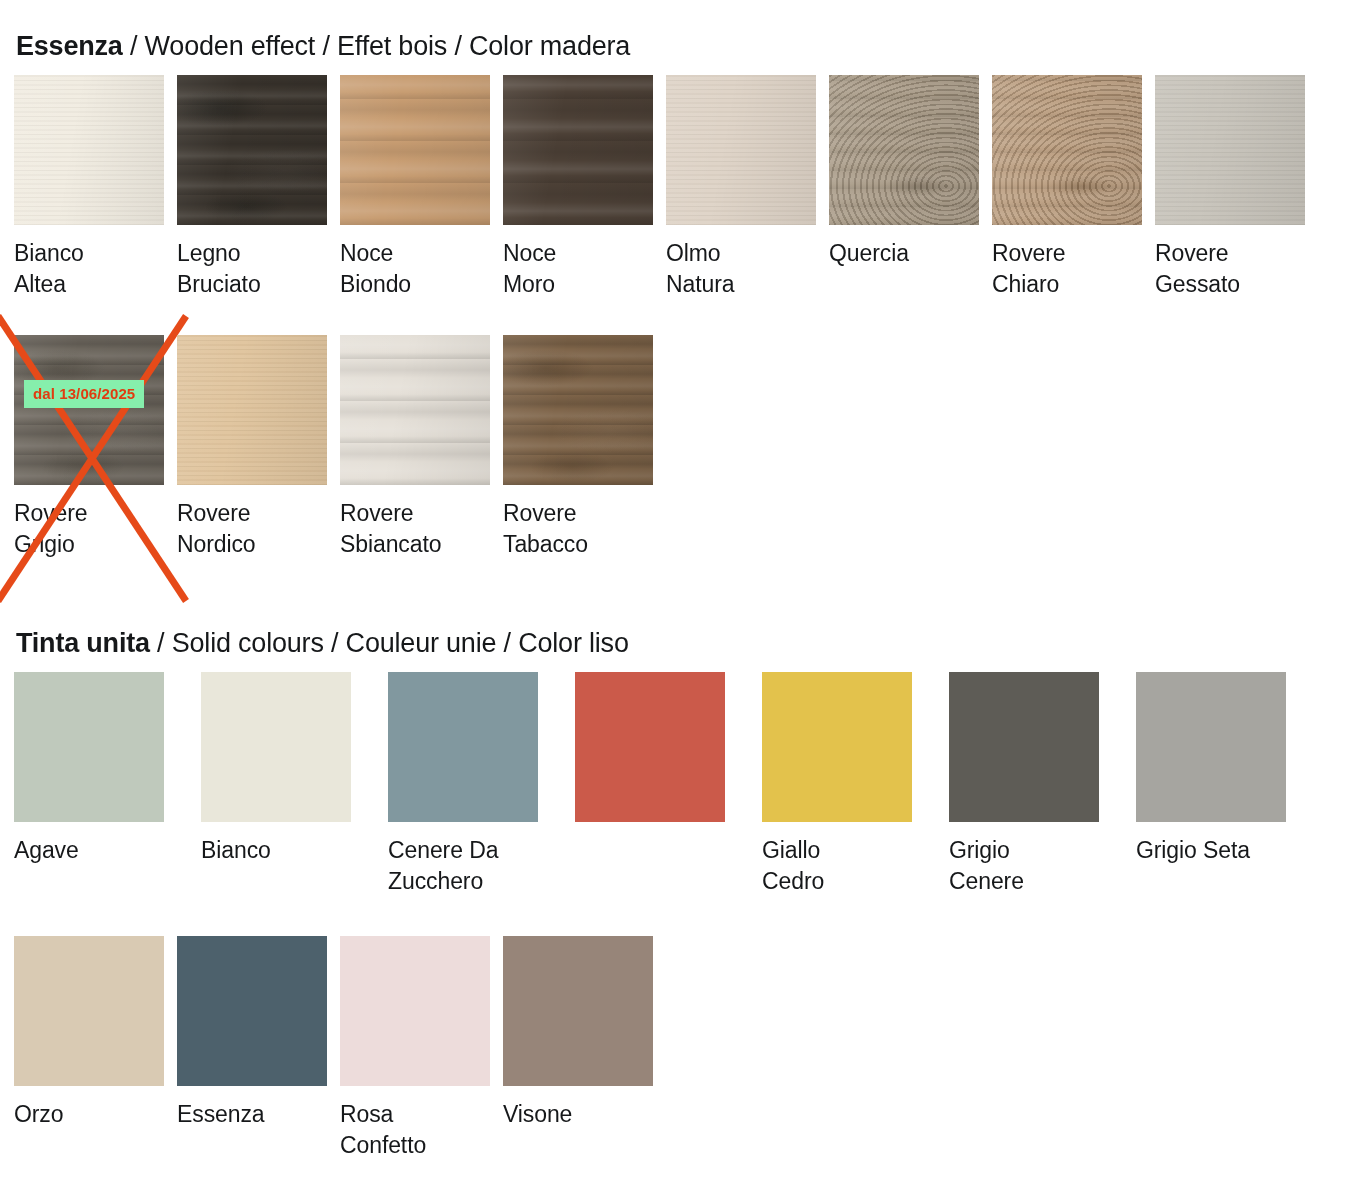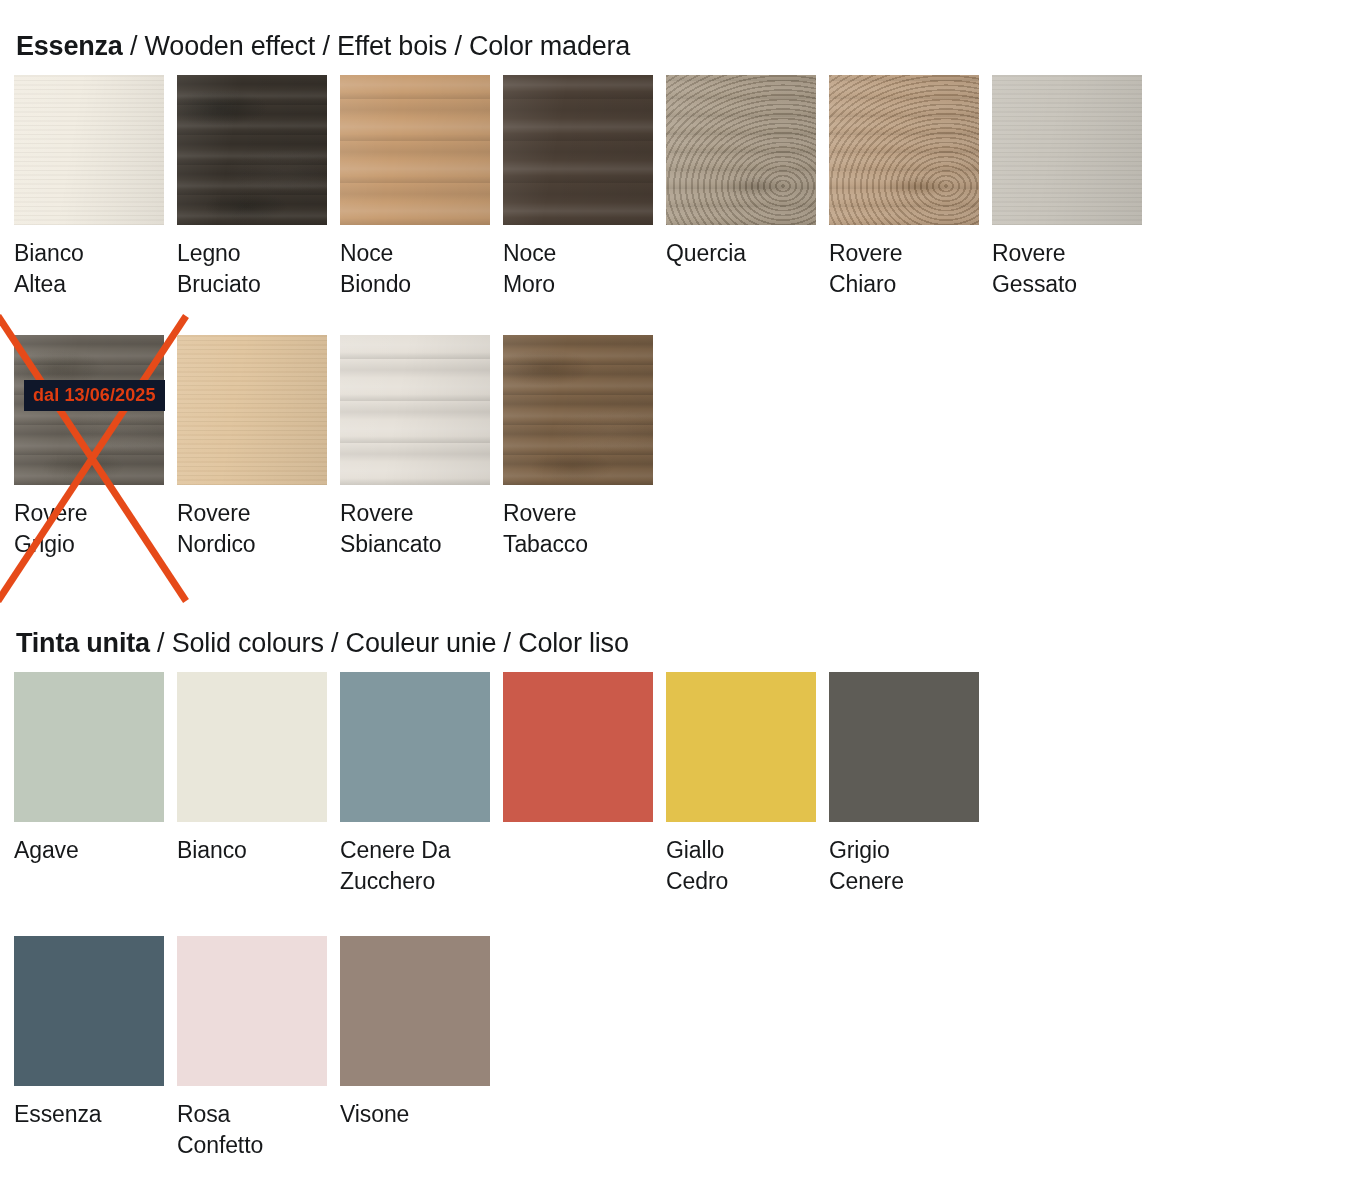--- a/index.html
+++ b/index.html
@@ -74,21 +74,21 @@
     line-height: 1.36;
     padding-top: 13px;
     white-space: pre-line;
     color: #16181a;
     letter-spacing: -0.1px;
   }
 
   
   #essenza-row1 { top: 75px; }
   #essenza-row2 { top: 335px; }
-  #tinta-row1   { top: 672px; }
+  #tinta-row1   { top: 672px; gap: 24px; }
   #tinta-row2   { top: 936px; }
 
   
   .tex-lines {
     position: absolute; inset: 0;
     background-repeat: repeat;
   }
   .blotch {
     position: absolute; inset: -10%;
   }
@@ -105,24 +105,24 @@
   }
   .x-overlay line {
     stroke: #e64a19;
     stroke-width: 7;
     stroke-linecap: butt;
   }
   .date-badge {
     position: absolute;
     left: 10px;
     top: 45px;
-    background: #0f172a;
+    background: #86efac;
     color: #e03c10;
     font-weight: 700;
-    font-size: 18px;
+    font-size: 15px;
     letter-spacing: 0.1px;
     padding: 6px 9px 7px 9px;
     line-height: 1;
     white-space: nowrap;
     z-index: 3;
   }
 </style>
 </head>
 <body>
 
@@ -165,20 +165,30 @@
       </div>
       <div class="cell">
         <div class="swatch">
           <div class="tex" style="background: rgb(76, 64, 54);">
             <div class="tex-lines" style="background-image: repeating-linear-gradient(0deg, rgba(0, 0, 0, 0.11) 0px, rgba(0, 0, 0, 0) 7px, rgba(255, 255, 255, 0.1) 14px, rgba(0, 0, 0, 0) 23px, rgba(0, 0, 0, 0.07) 31px, rgba(0, 0, 0, 0) 42px);"></div>
             <div class="blotch" style="background: linear-gradient(100deg, rgba(255, 255, 255, 0.1), rgba(0, 0, 0, 0) 40%, rgba(0, 0, 0, 0.08));"></div>
           </div>
         </div>
         <div class="cell-label">Noce
 Moro</div>
+      </div>
+      <div class="cell">
+        <div class="swatch">
+          <div class="tex" style="background: rgb(222, 211, 198);">
+            <div class="tex-lines" style="background-image: repeating-linear-gradient(0deg, rgba(0, 0, 0, 0.043) 0px, rgba(0, 0, 0, 0.043) 1px, rgba(255, 255, 255, 0.05) 1px, rgba(255, 255, 255, 0.05) 4px, rgba(0, 0, 0, 0.024) 4px, rgba(0, 0, 0, 0.024) 6px, rgba(255, 255, 255, 0.03) 6px, rgba(255, 255, 255, 0.03) 9px);"></div>
+            <div class="blotch" style="background: linear-gradient(100deg, rgba(255, 255, 255, 0.1), rgba(0, 0, 0, 0) 40%, rgba(0, 0, 0, 0.08));"></div>
+          </div>
+        </div>
+        <div class="cell-label">Olmo
+Natura</div>
       </div>
       <div class="cell">
         <div class="swatch">
           <div class="tex" style="background: rgb(163, 148, 127);">
             <div class="tex-lines" style="background-image: repeating-radial-gradient(58px 46px at 78% 74%, rgba(0, 0, 0, 0.13) 0px, rgba(0, 0, 0, 0.13) 2px, rgba(255, 255, 255, 0.1) 2px, rgba(255, 255, 255, 0.1) 6px), repeating-linear-gradient(0deg, rgba(0, 0, 0, 0.08) 0px, rgba(0, 0, 0, 0) 5px, rgba(255, 255, 255, 0.07) 10px, rgba(0, 0, 0, 0) 18px), radial-gradient(46px 14px at 60% 74%, rgba(120, 106, 87, 0.667), transparent 75%);"></div>
             <div class="blotch" style="background: linear-gradient(100deg, rgba(255, 255, 255, 0.1), rgba(0, 0, 0, 0) 40%, rgba(0, 0, 0, 0.08));"></div>
           </div>
         </div>
         <div class="cell-label">Quercia</div>
       </div>
@@ -287,24 +297,36 @@
         <div class="cell-label">Giallo
 Cedro</div>
       </div>
       <div class="cell">
         <div class="swatch">
           <div class="tex" style="background: rgb(94, 92, 86);"></div>
         </div>
         <div class="cell-label">Grigio
 Cenere</div>
       </div>
+      <div class="cell">
+        <div class="swatch">
+          <div class="tex" style="background: rgb(166, 165, 160);"></div>
+        </div>
+        <div class="cell-label">Grigio Seta</div>
+      </div>
     </div>
   <div class="grid" id="tinta-row2">
       <div class="cell">
         <div class="swatch">
+          <div class="tex" style="background: rgb(217, 202, 179);"></div>
+        </div>
+        <div class="cell-label">Orzo</div>
+      </div>
+      <div class="cell">
+        <div class="swatch">
           <div class="tex" style="background: rgb(77, 97, 108);"></div>
         </div>
         <div class="cell-label">Essenza</div>
       </div>
       <div class="cell">
         <div class="swatch">
           <div class="tex" style="background: rgb(237, 220, 219);"></div>
         </div>
         <div class="cell-label">Rosa
 Confetto</div>

